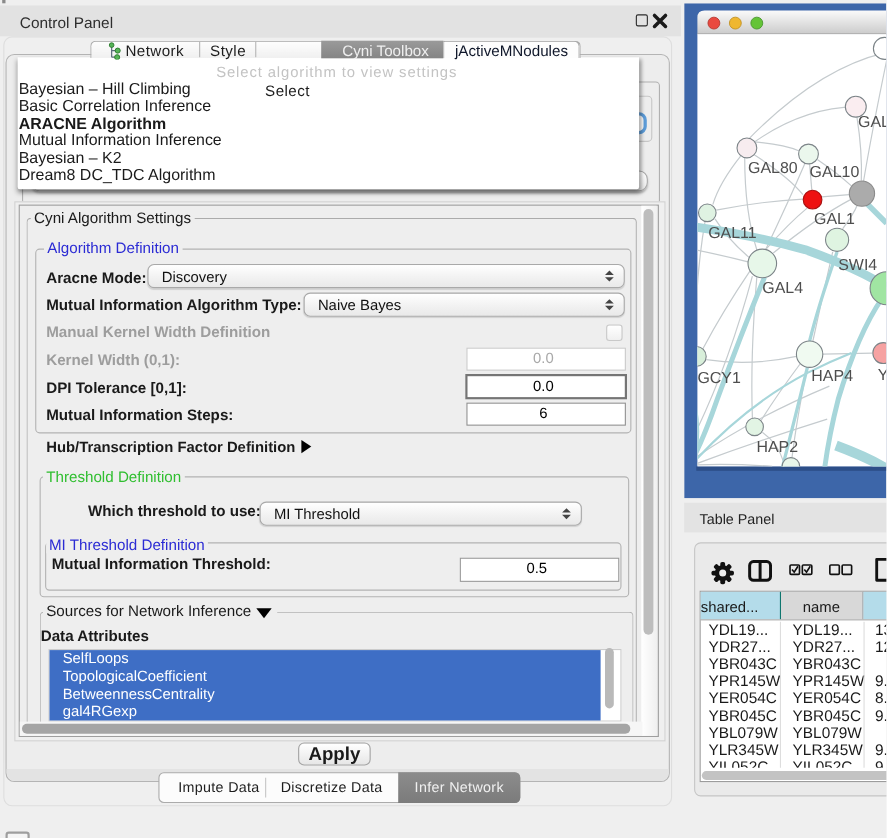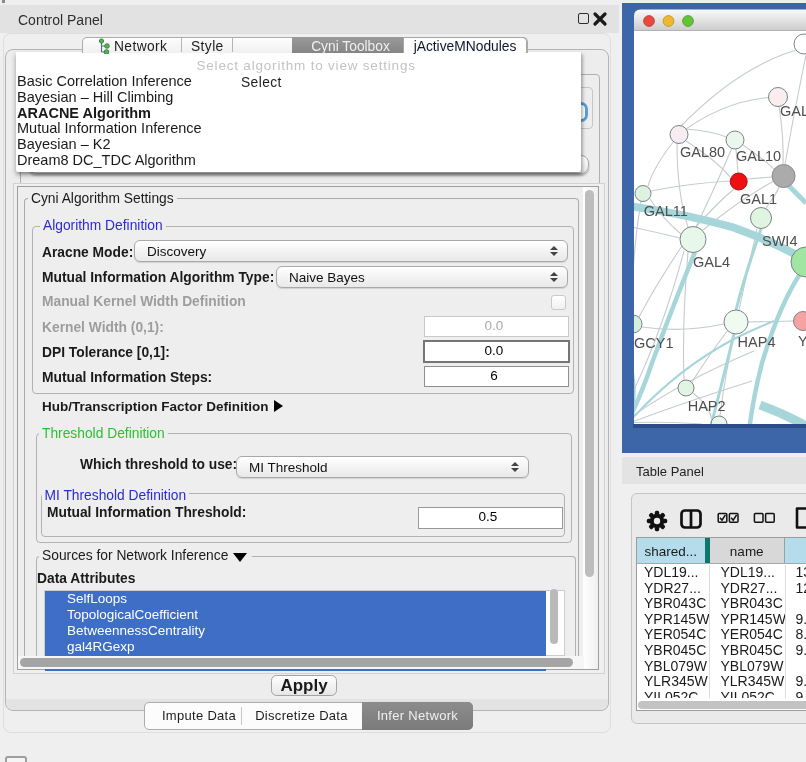--- a/index.html
+++ b/index.html
@@ -85,35 +85,35 @@
   <div class="gtitle" style="left:41.5px;top:489px;color:#2b2bd4;">MI Threshold Definition</div>
   <div class="abs b" style="left:47px;top:504.5px;">Mutual Information Threshold:</div>
   <div class="field" style="left:418px;top:507px;width:138px;height:19px;border:1px solid #999;color:#000;padding:1px 5px 0 0;">0.5</div>
 
   <div class="grp" style="left:36px;top:556px;width:538px;height:102px;border-bottom:none;border-radius:4px 4px 0 0;"></div>
   <div class="gtitle" style="left:39px;top:549px;padding-right:24px;">Sources for Network Inference</div>
   <div class="abs" style="left:233px;top:553px;width:0;height:0;border-left:7px solid transparent;border-right:7px solid transparent;border-top:9px solid #000;"></div>
   <div class="abs b" style="left:37px;top:571px;">Data Attributes</div>
 
   <div class="abs" style="left:44px;top:590px;width:521px;height:66px;background:#fff;border:1px solid #ccc;box-sizing:border-box;"></div>
-  <div class="abs" style="left:45px;top:591px;width:501px;height:80px;background:#3e6ec5;color:#fff;font-size:13.5px;line-height:16.1px;padding-left:22px;box-sizing:border-box;">SelfLoops<br>TopologicalCoefficient<br>BetweennessCentrality<br>gal4RGexp</div>
+  <div class="abs" style="left:45px;top:591px;width:501px;height:64px;background:#3e6ec5;color:#fff;font-size:13.5px;line-height:16.1px;padding-left:12px;box-sizing:border-box;">SelfLoops<br>TopologicalCoefficient<br>BetweennessCentrality<br>gal4RGexp</div>
   <div class="abs" style="left:550px;top:589px;width:8px;height:55px;background:#b9b9b9;border-radius:4px;"></div>
 
   <div class="abs" style="left:583px;top:187px;width:14px;height:482px;background:linear-gradient(to right,#ffffff,#f0f0f0);"></div>
   <div class="abs" style="left:585px;top:190px;width:9px;height:387px;background:#bdbdbd;border-radius:4.5px;"></div>
   <div class="abs" style="left:18px;top:656px;width:566px;height:13px;background:#f6f6f6;"></div>
   <div class="abs" style="left:20px;top:658px;width:553px;height:9px;background:#a5a5a5;border-radius:4.5px;"></div>
 
   <div class="abs" style="left:271px;top:675px;width:66px;height:21px;border:1px solid #a3a3a3;border-radius:5.5px;background:linear-gradient(#ffffff,#e6e6e6);box-sizing:border-box;text-align:center;font-size:17px;font-weight:bold;line-height:19px;">Apply</div>
 
   <div class="abs" style="left:16px;top:52px;width:565px;height:120px;background:#fff;border-radius:0 0 2px 2px;box-shadow:0 3px 5px rgba(0,0,0,0.35),2px 2px 3px rgba(0,0,0,0.15);"></div>
   <div class="abs" style="left:196.5px;top:59px;color:#c3c3c3;font-size:13.5px;line-height:13.5px;letter-spacing:0.8px;">Select algorithm to view settings</div>
   <div class="abs" style="left:17px;top:74px;width:560px;font-size:14.5px;line-height:15.8px;">
+    <div>Bayesian – Hill Climbing</div>
     <div>Basic Correlation Inference</div>
-    <div>Bayesian – Hill Climbing</div>
     <div class="b">ARACNE Algorithm</div>
     <div>Mutual Information Inference</div>
     <div>Bayesian – K2</div>
     <div>Dream8 DC_TDC Algorithm</div>
   </div>
 
   <div class="abs" style="left:82px;top:36.5px;width:446px;height:16.5px;background:linear-gradient(#fdfdfd,#f0f0f0);border:1px solid #ababab;border-bottom:none;border-radius:5px 5px 0 0;box-sizing:border-box;"></div>
   <div class="abs" style="left:114px;top:39.5px;color:#1d1d1d;line-height:13px;letter-spacing:0.4px;">Network</div>
   <div class="abs" style="left:181px;top:38px;width:1px;height:14px;background:#b5b5b5;"></div>
   <div class="abs" style="left:191px;top:39.5px;color:#1d1d1d;line-height:13px;letter-spacing:0.4px;">Style</div>
@@ -264,21 +264,21 @@
       <rect x="98.4" y="20.6" width="8.6" height="8.6" rx="1"></rect>
       <path d="M89 24.8 l2 2.4 3.4-5.4" stroke-width="1.5"></path>
       <path d="M100.2 24.8 l2 2.4 3.4-5.4" stroke-width="1.5"></path>
       <rect x="123.4" y="20.6" width="8.6" height="8.6" rx="1"></rect>
       <rect x="134.6" y="20.6" width="8.6" height="8.6" rx="1"></rect>
     </g>
     <path d="M176 15.5 h5 l4 4 v15 h-19 v-19 z" fill="none" stroke="#111" stroke-width="2.6" stroke-linejoin="round"></path>
   </svg>
 
   <div class="abs" style="left:636px;top:537px;width:176px;height:174px;background:#fff;border:1px solid #9c9c9c;box-sizing:border-box;"></div>
-  <div class="abs" style="left:637px;top:538px;width:72.5px;height:25px;background:#b4dcea;border-right:5px solid #0f766e;box-sizing:border-box;text-align:center;line-height:27px;font-size:13.5px;">shared...</div>
+  <div class="abs" style="left:637px;top:538px;width:72.5px;height:25px;background:#b4dcea;border-right:1px solid #0f766e;box-sizing:border-box;text-align:left;line-height:27px;font-size:13.5px;">shared...</div>
   <div class="abs" style="left:709.5px;top:538px;width:75.5px;height:25px;background:#d8d8d8;border-right:1px solid #98a0a4;box-sizing:border-box;text-align:center;line-height:27px;font-size:13.5px;">name</div>
   <div class="abs" style="left:785px;top:538px;width:27px;height:25px;background:#b4dcea;"></div>
   <div class="abs" style="left:637px;top:563px;width:175px;height:1px;background:#a8a8a8;"></div>
 
   <div class="abs" style="left:637px;top:565px;width:169px;height:133px;overflow:hidden;font-size:14px;line-height:15.6px;">
     <div style="position:absolute;left:7px;top:0;">YDL19...<br>YDR27...<br>YBR043C<br>YPR145W<br>YER054C<br>YBR045C<br>YBL079W<br>YLR345W<br>YIL052C</div>
     <div style="position:absolute;left:83.5px;top:0;">YDL19...<br>YDR27...<br>YBR043C<br>YPR145W<br>YER054C<br>YBR045C<br>YBL079W<br>YLR345W<br>YIL052C</div>
     <div style="position:absolute;left:158.5px;top:0;">13<br>12<br><br>9.<br>8.<br>9.<br><br>9.<br>9.</div>
     <div style="position:absolute;left:72px;top:0;width:1px;height:134px;background:#ddd;"></div>
     <div style="position:absolute;left:148px;top:0;width:1px;height:134px;background:#ddd;"></div>

